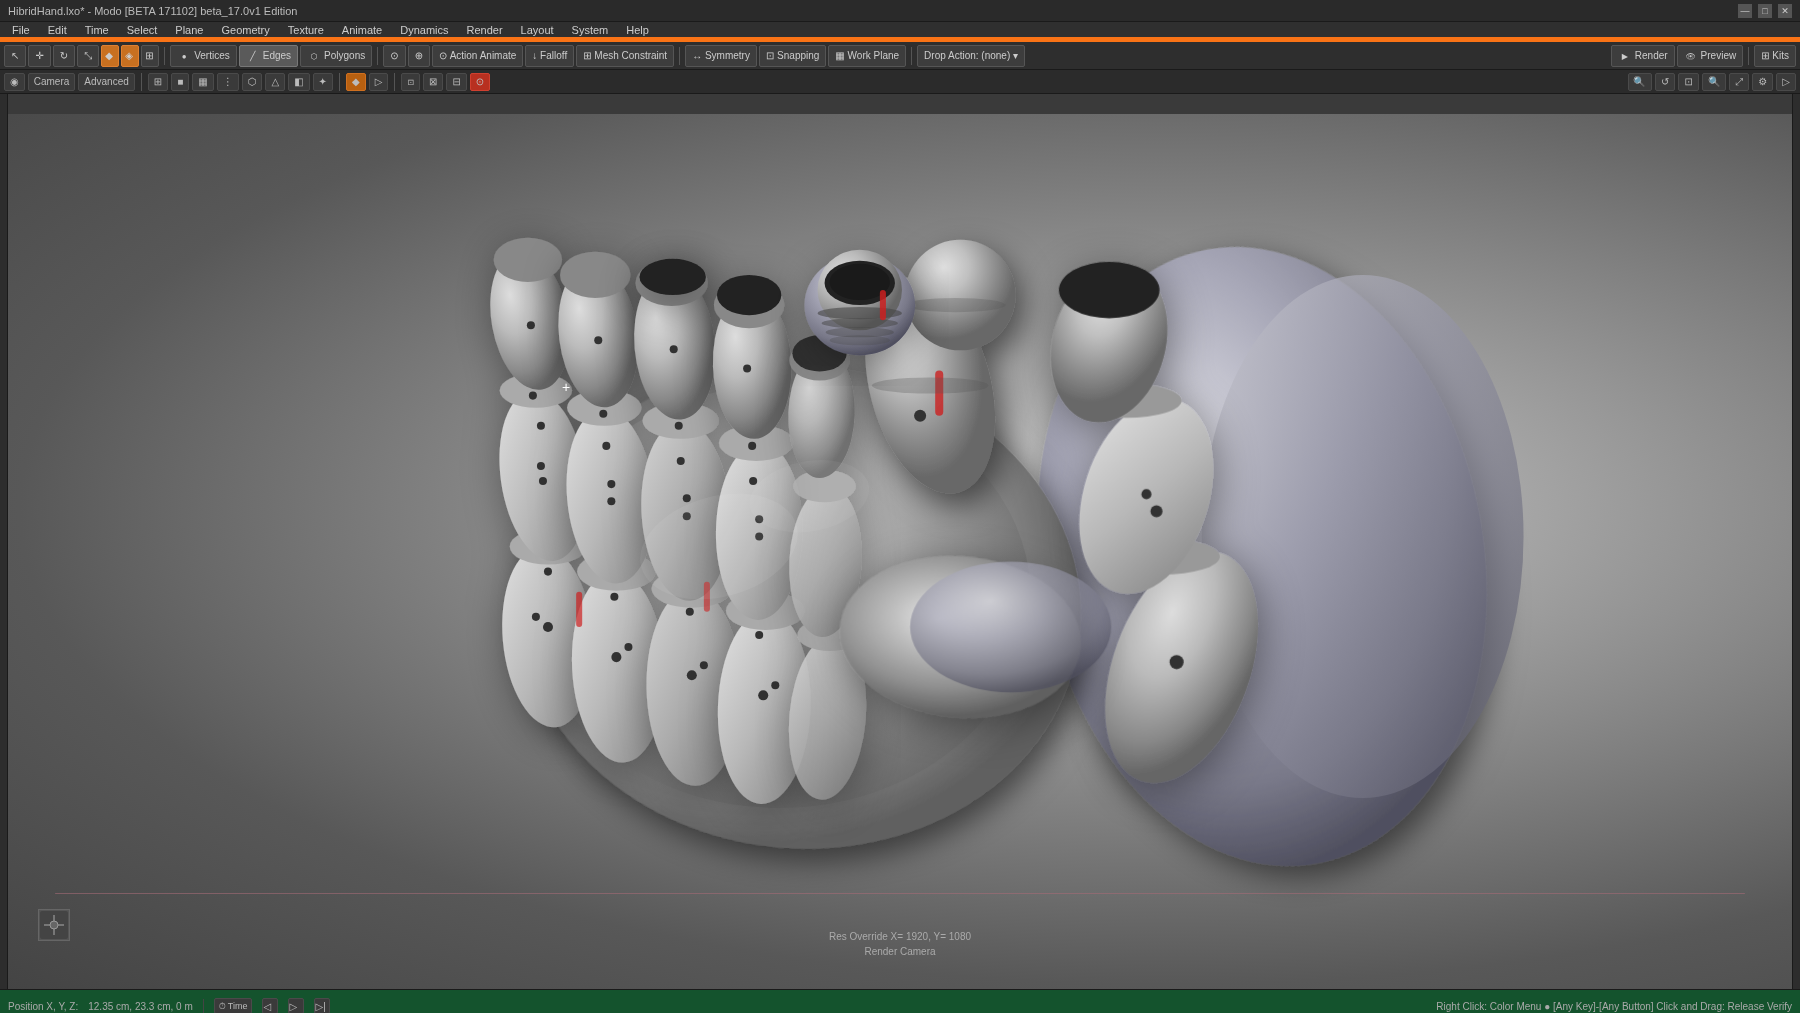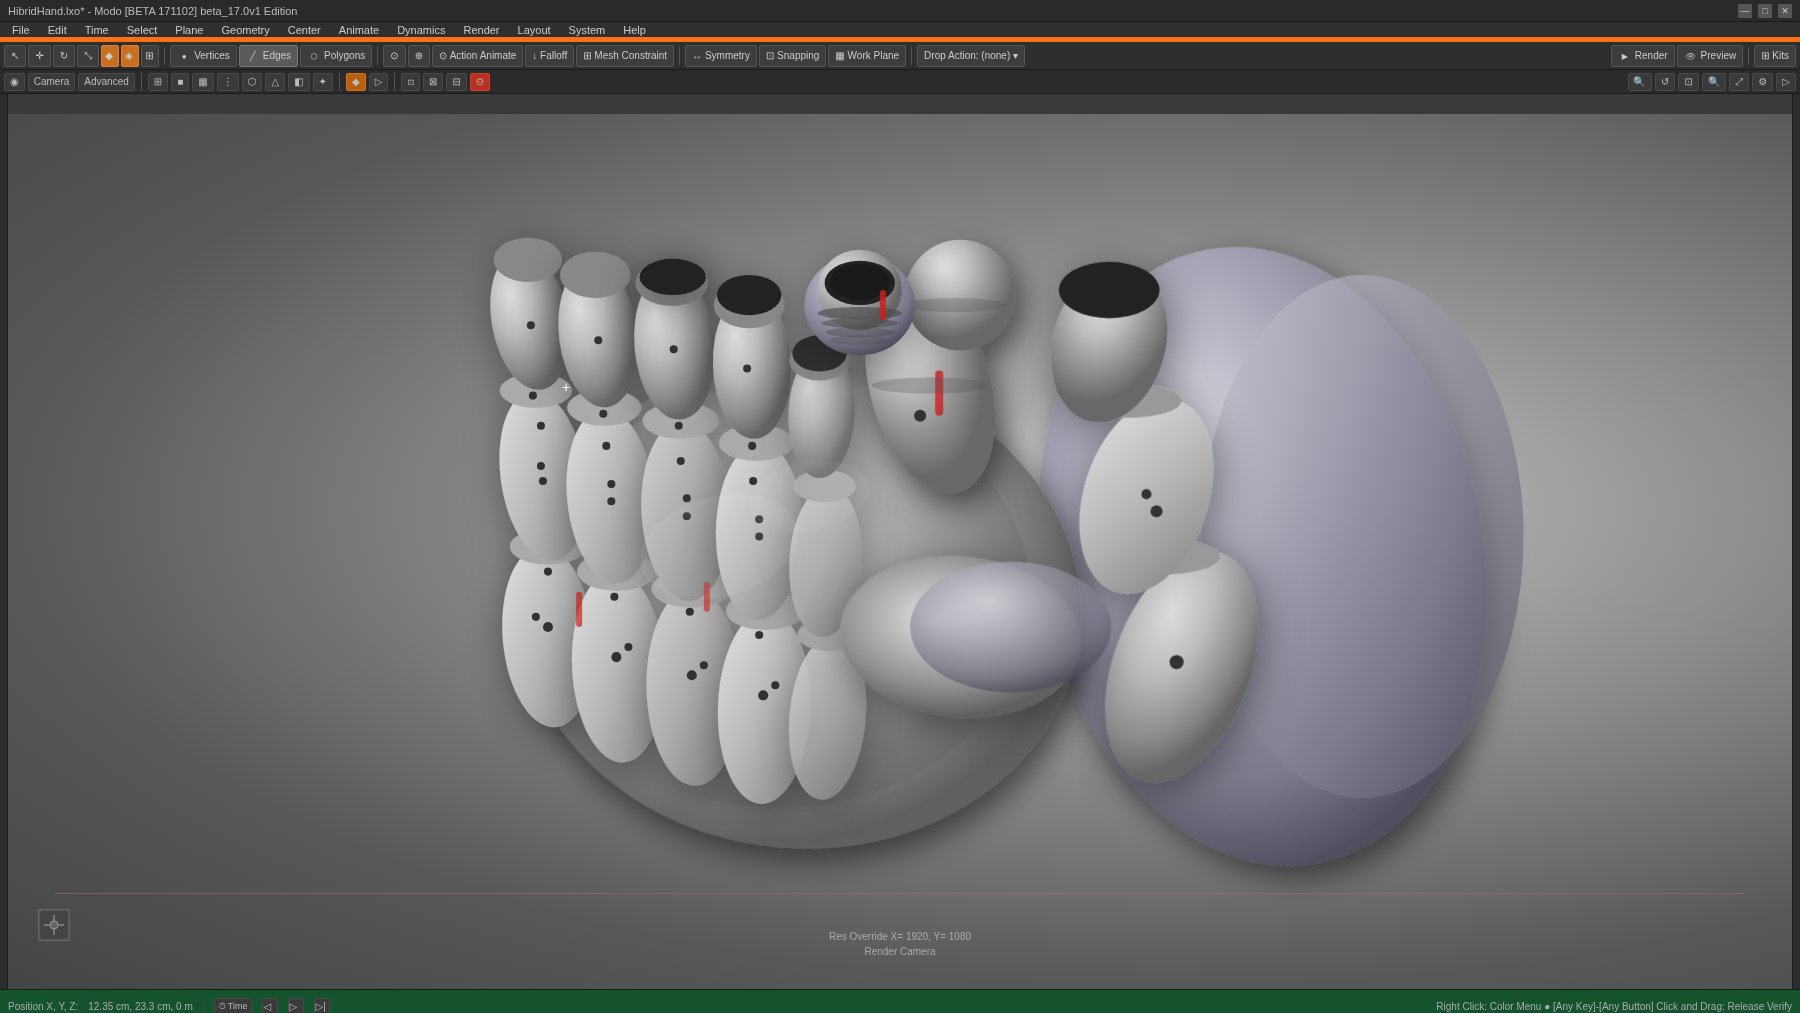--- a/index.html
+++ b/index.html
@@ -273,21 +273,21 @@
   </div>
 </div>
 
 <div id="menu-bar">
   <span class="menu-item">File</span>
   <span class="menu-item">Edit</span>
   <span class="menu-item">Time</span>
   <span class="menu-item">Select</span>
   <span class="menu-item">Plane</span>
   <span class="menu-item">Geometry</span>
-  <span class="menu-item">Center</span>
+  <span class="menu-item">Texture</span>
   <span class="menu-item">Animate</span>
   <span class="menu-item">Dynamics</span>
   <span class="menu-item">Render</span>
   <span class="menu-item">Layout</span>
   <span class="menu-item">System</span>
   <span class="menu-item">Help</span>
 </div>
 
 <div id="toolbar">
 

